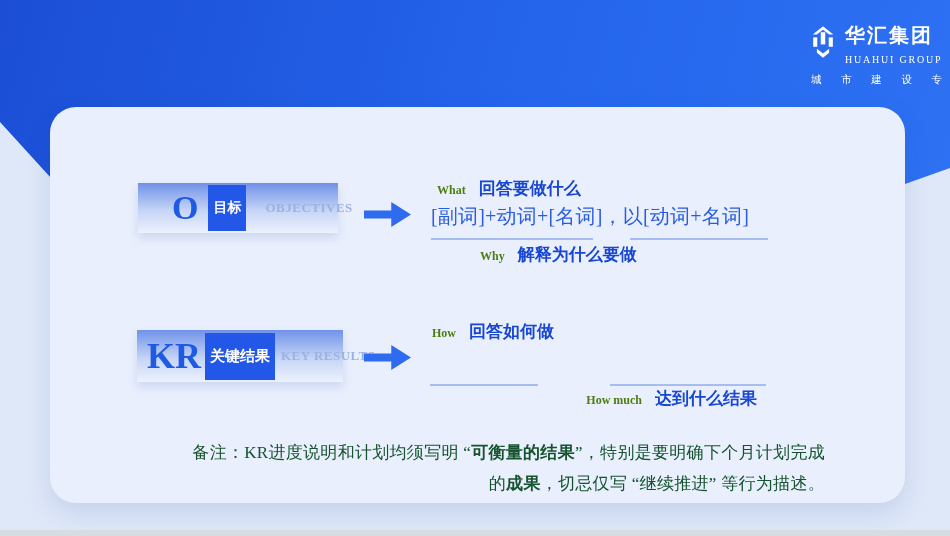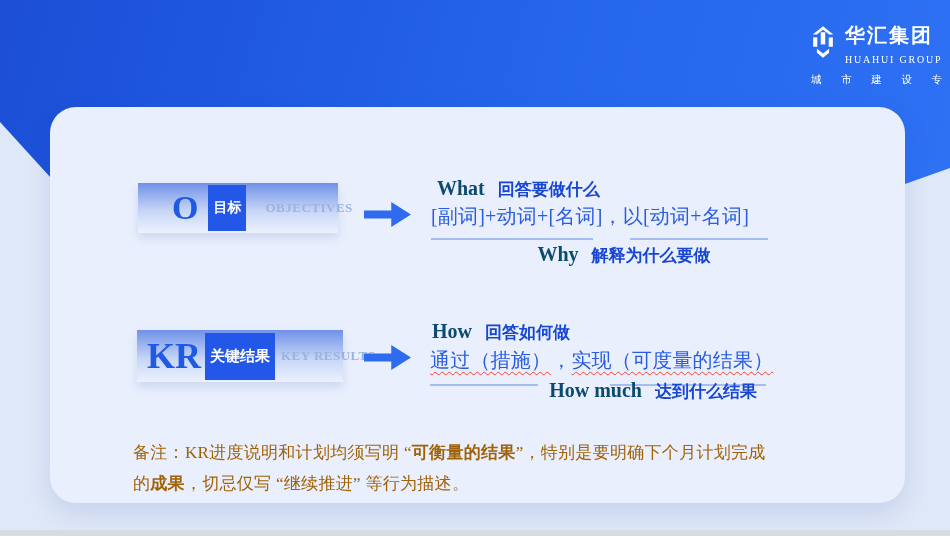--- a/index.html
+++ b/index.html
@@ -47,42 +47,42 @@
   .badge-kr .badge-en{font-size:13px;margin-left:6px;}
   
   .arrow{
     position:absolute;width:47px;height:25px;background:#2e6bef;
     clip-path:polygon(0 34%,58% 34%,58% 0,100% 50%,58% 100%,58% 66%,0 66%);
   }
   .arrow-1{left:314px;top:95px;}
   .arrow-2{left:314px;top:238px;}
   
   .qline{position:absolute;white-space:nowrap;}
-  .qlabel{color:#0c4a6e;font-weight:bold;font-size:20px;margin-top:24px;}
+  .qlabel{color:#4d7c0f;font-weight:bold;font-size:12px;margin-top:24px;}
   .qtext{color:#1746d2;font-weight:bold;font-size:17px;margin-left:9px;}
   .formula{position:absolute;color:#2a5ce2;font-size:20px;white-space:nowrap;letter-spacing:.2px;}
   .uline{position:absolute;height:2px;background:#a6bdf2;}
   .wavy{
     text-decoration:underline;text-decoration-style:wavy;
     text-decoration-color:#ff4030;text-decoration-thickness:1px;text-underline-offset:4px;
   }
   .what-line{left:387px;top:70px;}
   .formula-1{left:381px;top:96px;}
   .uline-1a{left:381px;top:131px;width:162px;}
   .uline-1b{left:580px;top:131px;width:138px;}
-  .why-line{left:430px;top:136px;width:288px;text-align:center;}
+  .why-line{left:430px;top:136px;width:288px;text-align:left;}
   .how-line{left:382px;top:213px;}
   .formula-2{left:380px;top:240px;}
   .uline-2a{left:380px;top:277px;width:108px;}
   .uline-2b{left:560px;top:277px;width:156px;}
-  .howmuch-line{left:400px;top:272px;width:307px;text-align:right;}
+  .howmuch-line{left:400px;top:280px;width:307px;text-align:right;}
   
   .note{
-    position:absolute;left:83px;top:330px;width:680px;
-    color:#a16207;font-size:17px;line-height:31px;letter-spacing:.3px;
+    position:absolute;left:95px;top:330px;width:680px;
+    color:#14532d;font-size:17px;line-height:31px;letter-spacing:.3px;text-align:right;
   }
   .note b{font-weight:bold;}
 </style>
 </head>
 <body>
 
 <div class="slide">
 
   <div class="blue-band"></div>
 
@@ -130,23 +130,20 @@
       <span class="badge-letter">KR</span>
       <span class="badge-tag">关键结果</span>
       <span class="badge-en">KEY RESULTS</span>
     </div>
     <div class="arrow arrow-2"></div>
 
     <div class="qline how-line">
       <span class="qlabel">How</span>
       <span class="qtext">回答如何做</span>
     </div>
-    <div class="formula formula-2">
-      <span class="wavy">通过（措施）</span><span>，</span><span class="wavy">实现（可度量的结果）</span>
-    </div>
     <div class="uline uline-2a"></div>
     <div class="uline uline-2b"></div>
     <div class="qline howmuch-line">
       <span class="qlabel">How much</span>
       <span class="qtext">达到什么结果</span>
     </div>
 
     <div class="note">
       <div><span>备注：KR进度说明和计划均须写明 “</span><b>可衡量的结果</b><span>”，特别是要明确下个月计划完成</span></div>
       <div><span>的</span><b>成果</b><span>，切忌仅写 “继续推进” 等行为描述。</span></div>

